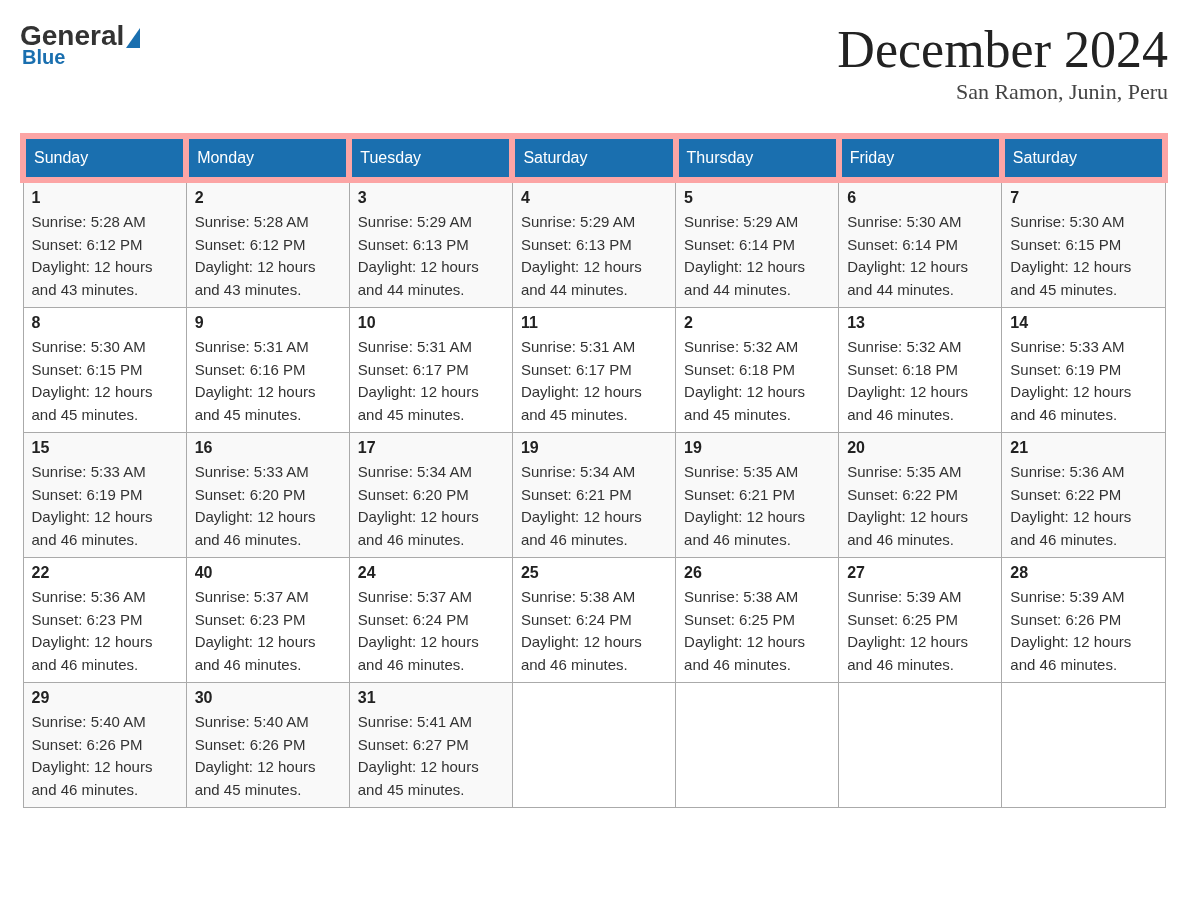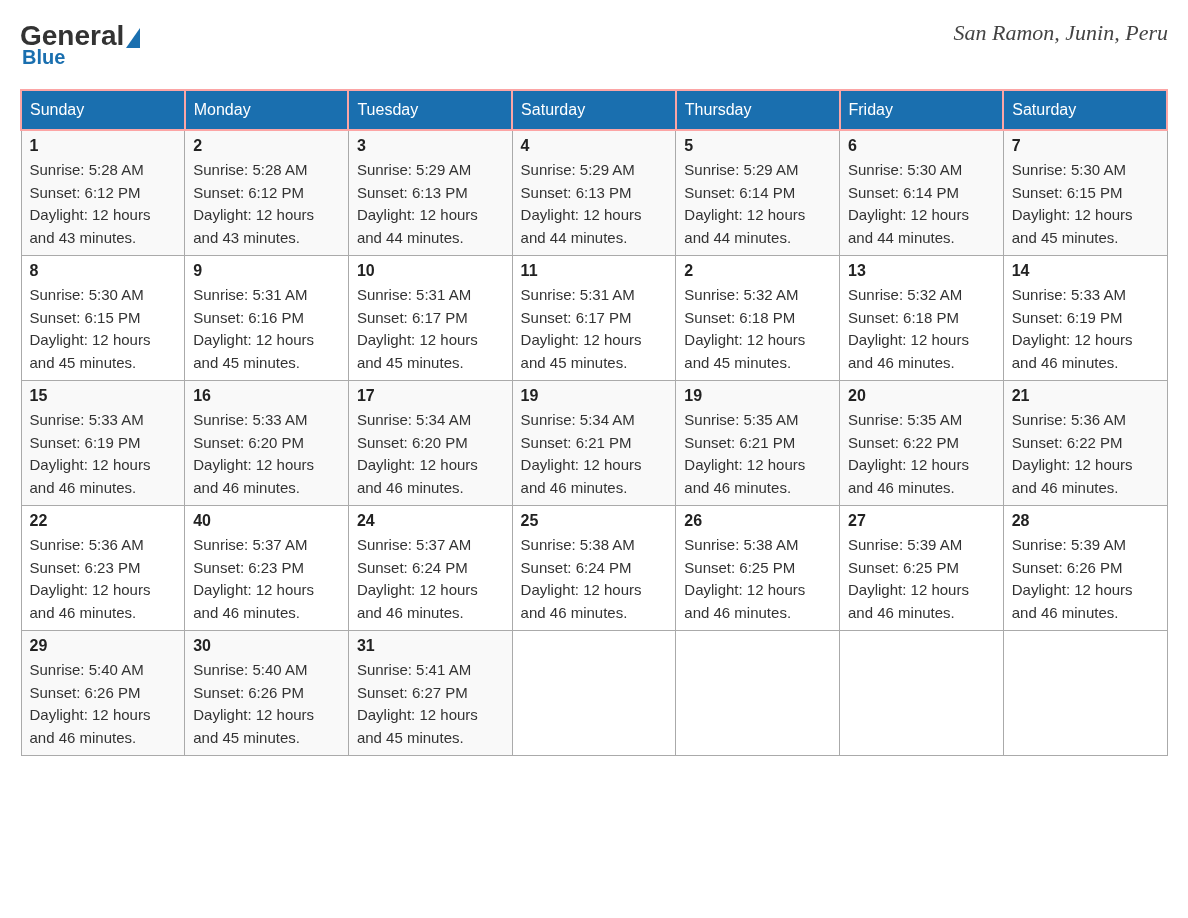--- a/index.html
+++ b/index.html
@@ -7,21 +7,21 @@
       font-family: Arial, sans-serif;
       background: #fff;
       width: 1188px;
       min-height: 918px;
       padding: 20px;
     }
     .header {
       display: flex;
       justify-content: space-between;
       align-items: flex-start;
-      margin-bottom: 20px;
+      margin-bottom: 28px;
     }
     .logo-text-general {
       font-size: 28px;
       font-weight: bold;
       color: #333;
     }
     .logo-triangle {
       width: 0;
       height: 0;
       border-left: 14px solid transparent;
@@ -37,34 +37,33 @@
     .month-title {
       font-size: 52px;
       font-weight: normal;
       color: #222;
       font-family: Georgia, serif;
     }
     .location-title {
       font-size: 22px;
       color: #444;
       font-family: Georgia, serif;
-      font-style: italic;
     }
     .calendar {
       width: 100%;
       border-collapse: collapse;
     }
     .calendar th {
       background-color: #1a6faf;
       color: white;
       padding: 10px 8px;
       text-align: left;
       font-size: 16px;
       font-weight: normal;
-      border: 2px solid #fca5a5;
+      border: 6px solid #fca5a5;
     }
     .calendar td {
       border: 1px solid #aaa;
       vertical-align: top;
       padding: 6px 8px;
       width: 14.28%;
       background: #fff;
       min-height: 110px;
     }
     .calendar tr:nth-child(odd) td {
@@ -107,20 +106,21 @@
 
 <div class="header">
   <div class="logo-wrapper">
     <div class="logo-top">
       <span class="logo-text-general">General</span>
       <span class="logo-triangle"></span>
     </div>
     <span class="logo-bottom">Blue</span>
   </div>
   <div class="title-area">
+    <div class="month-title">December 2024</div>
     <div class="location-title">San Ramon, Junin, Peru</div>
   </div>
 </div>
 
 <table class="calendar">
   <thead>
     <tr>
       <th>Sunday</th>
       <th>Monday</th>
       <th>Tuesday</th>

